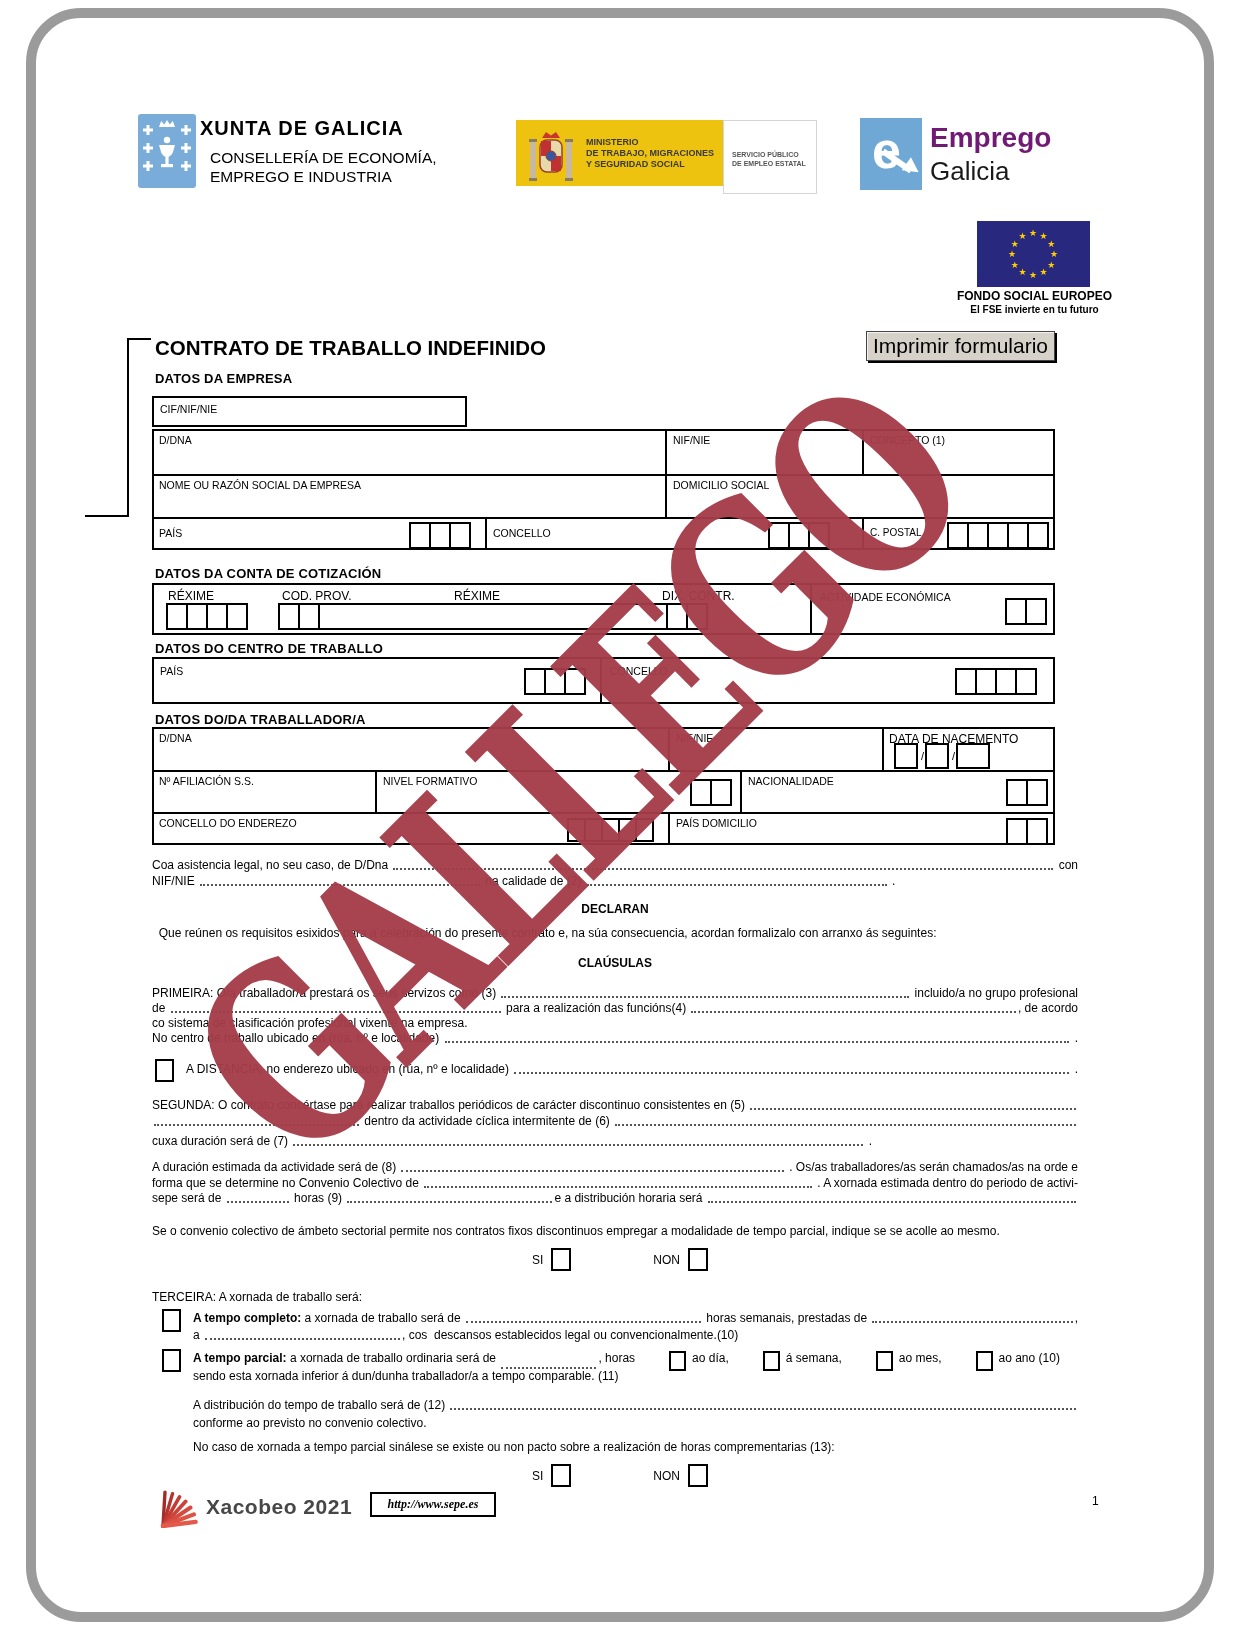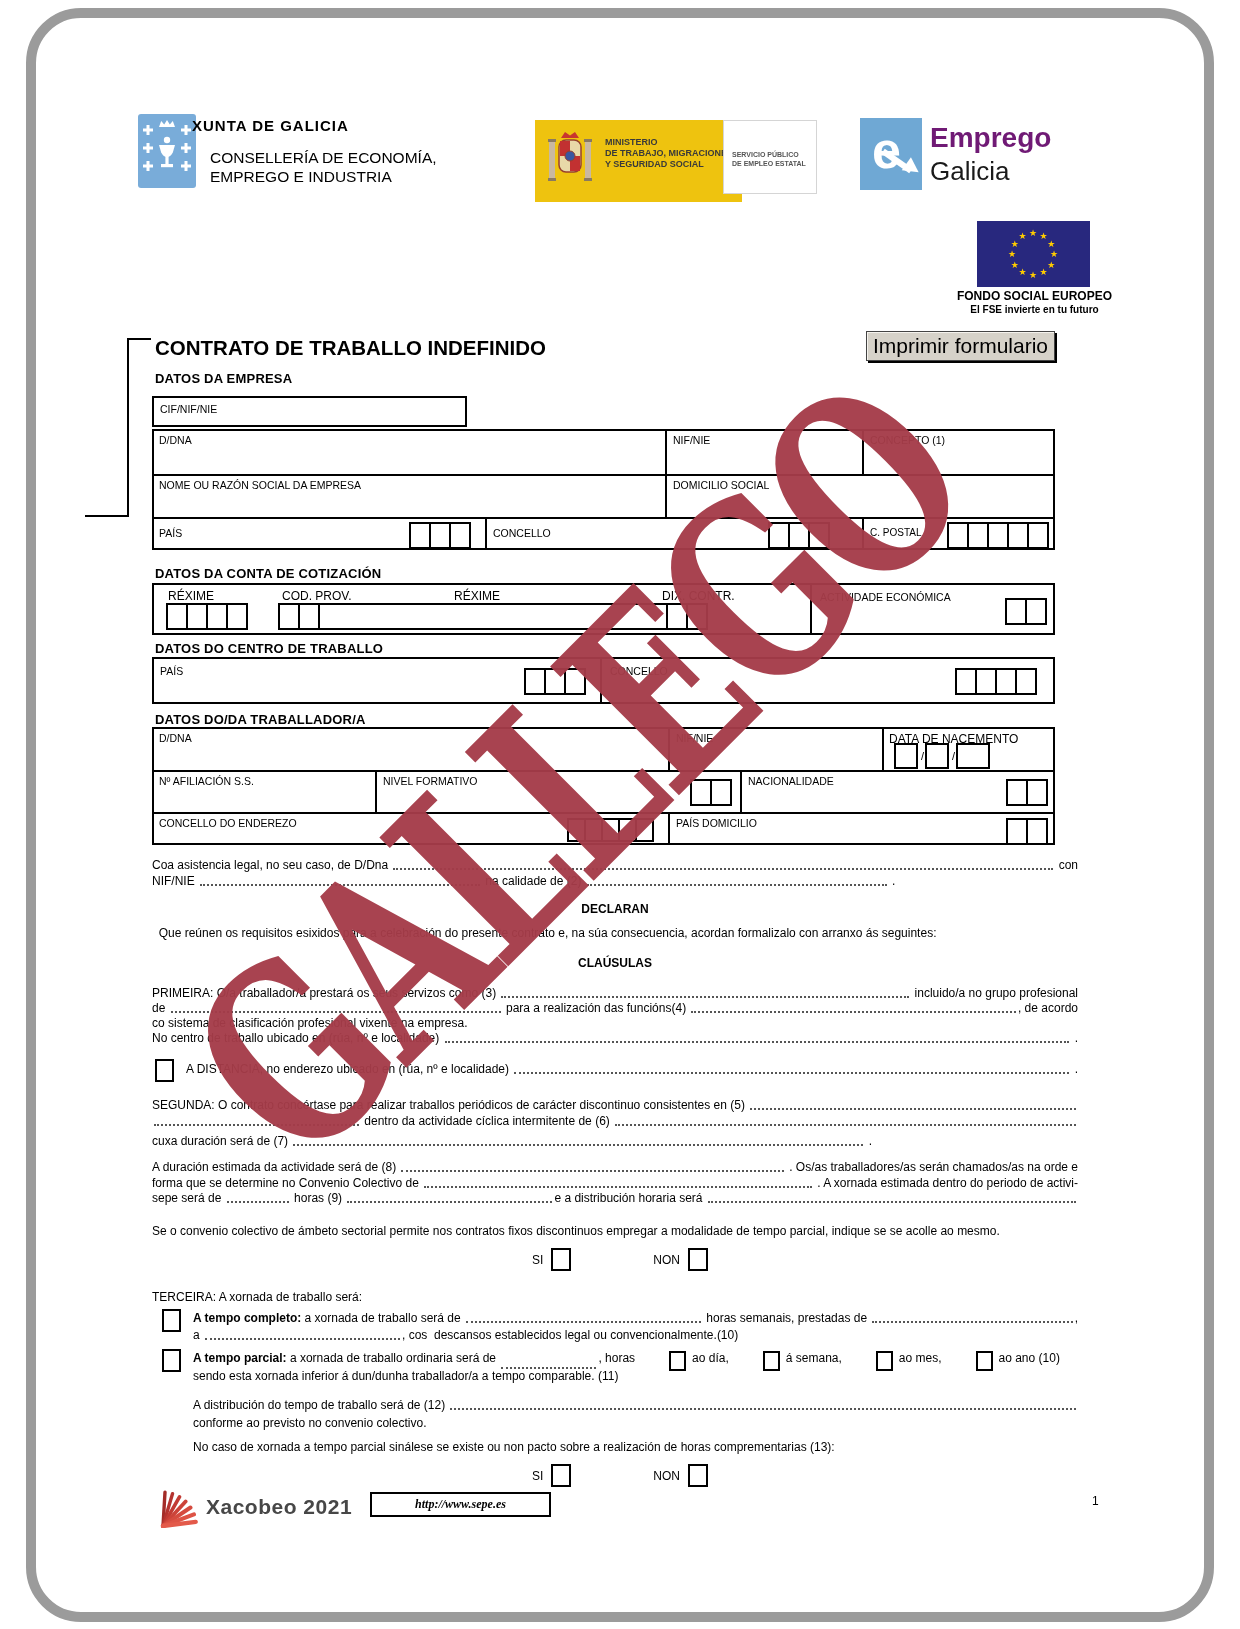--- a/index.html
+++ b/index.html
@@ -72,25 +72,25 @@
       <rect x="27.4" y="42" width="3.2" height="8" fill="#fff"></rect>
       <rect x="23" y="50" width="12" height="3.2" fill="#fff"></rect>
       <use href="#cx" x="10" y="16" fill="#fff"></use>
         <use href="#cx" x="10" y="34" fill="#fff"></use>
         <use href="#cx" x="10" y="52" fill="#fff"></use>
       <use href="#cx" x="48" y="16" fill="#fff"></use>
         <use href="#cx" x="48" y="34" fill="#fff"></use>
         <use href="#cx" x="48" y="52" fill="#fff"></use>
     </svg>
   </div>
-  <div class="abs" style="left:192px;top:117px;font-size:15px;font-weight:700;letter-spacing:1px">XUNTA DE GALICIA</div>
+  <div class="abs" style="left:200px;top:117px;font-size:20px;font-weight:700;letter-spacing:1px">XUNTA DE GALICIA</div>
   <div class="abs" style="left:210px;top:149px;font-size:15.5px;font-weight:500">CONSELLERÍA DE ECONOMÍA,</div>
   <div class="abs" style="left:210px;top:168px;font-size:15.5px;font-weight:500">EMPREGO E INDUSTRIA</div>
 
-  <div class="minbox" style="left:535px;top:120px;width:207px;height:82px">
+  <div class="minbox" style="left:516px;top:120px;width:207px;height:66px">
     <svg class="abs" style="left:12px;top:8px" width="46" height="58" viewBox="0 0 46 58">
       <rect x="2" y="14" width="6" height="36" fill="#c9b8a0"></rect>
         <rect x="1" y="11" width="8" height="3" fill="#8a7a5f"></rect>
         <rect x="1" y="50" width="8" height="3" fill="#8a7a5f"></rect>
       <rect x="38" y="14" width="6" height="36" fill="#c9b8a0"></rect>
         <rect x="37" y="11" width="8" height="3" fill="#8a7a5f"></rect>
         <rect x="37" y="50" width="8" height="3" fill="#8a7a5f"></rect>
       <path fill="#c8362e" d="M14 10 l4 -6 5 3.5 5 -3.5 4 6 z"></path>
       <rect x="12" y="12" width="22" height="32" rx="7" fill="#e8d9a8" stroke="#96402e" stroke-width="1.5"></rect>
       <rect x="13" y="13" width="10" height="15" fill="#c23131"></rect>
@@ -374,15 +374,15 @@
       <line x1="7" y1="40" x2="9" y2="6.1" stroke="#a32c28" stroke-width="3.4"></line>
       <line x1="7" y1="40" x2="16.5" y2="7.7" stroke="#b53430" stroke-width="3.4"></line>
       <line x1="7" y1="40" x2="23.5" y2="10.9" stroke="#c23b34" stroke-width="3.6"></line>
       <line x1="7" y1="40" x2="29.6" y2="15.5" stroke="#cc4339" stroke-width="3.8"></line>
       <line x1="7" y1="40" x2="34.5" y2="21.5" stroke="#d54b3f" stroke-width="4"></line>
       <line x1="7" y1="40" x2="37.9" y2="28.4" stroke="#dd5345" stroke-width="4.2"></line>
       <line x1="7" y1="40" x2="39.7" y2="35.9" stroke="#e35a4a" stroke-width="4.4"></line>
     </g>
   </svg>
   <div class="abs" style="left:206px;top:1495px;font-size:21px;font-weight:600;color:#474747;letter-spacing:.5px">Xacobeo 2021</div>
-  <div class="urlbox" style="left:370px;top:1492px;width:181px;height:25px">http://www.sepe.es</div>
+  <div class="urlbox" style="left:370px;top:1492px;width:126px;height:25px">http://www.sepe.es</div>
   <div class="abs" style="left:1092px;top:1494px;font-size:12px">1</div>
 </div>
 
 </body></html>

